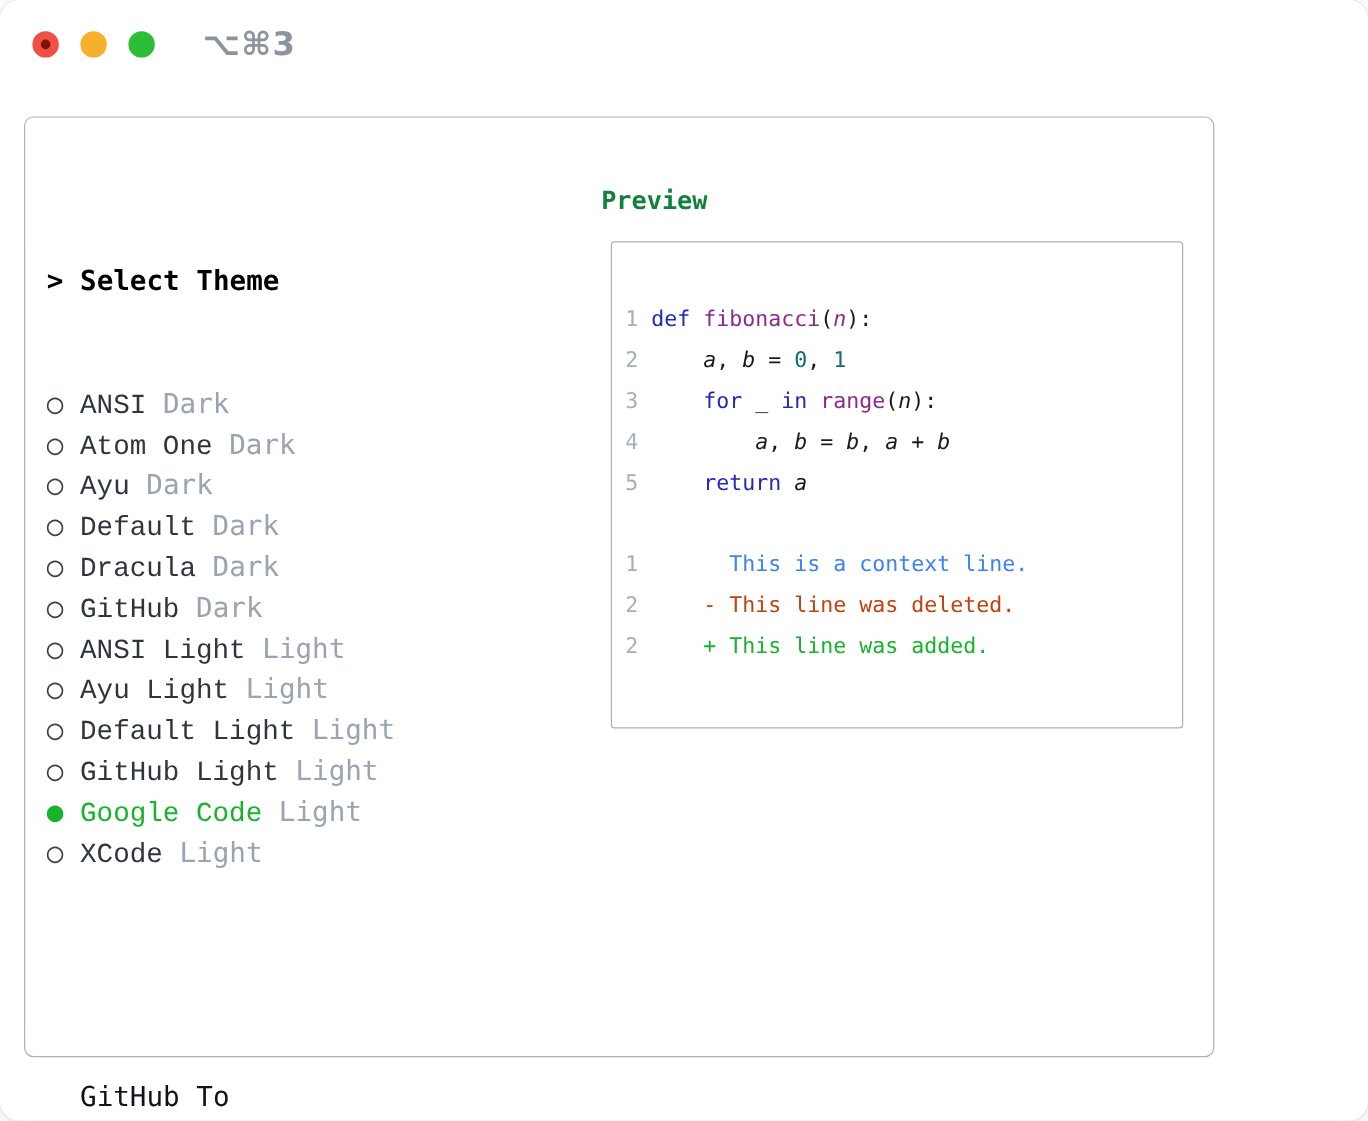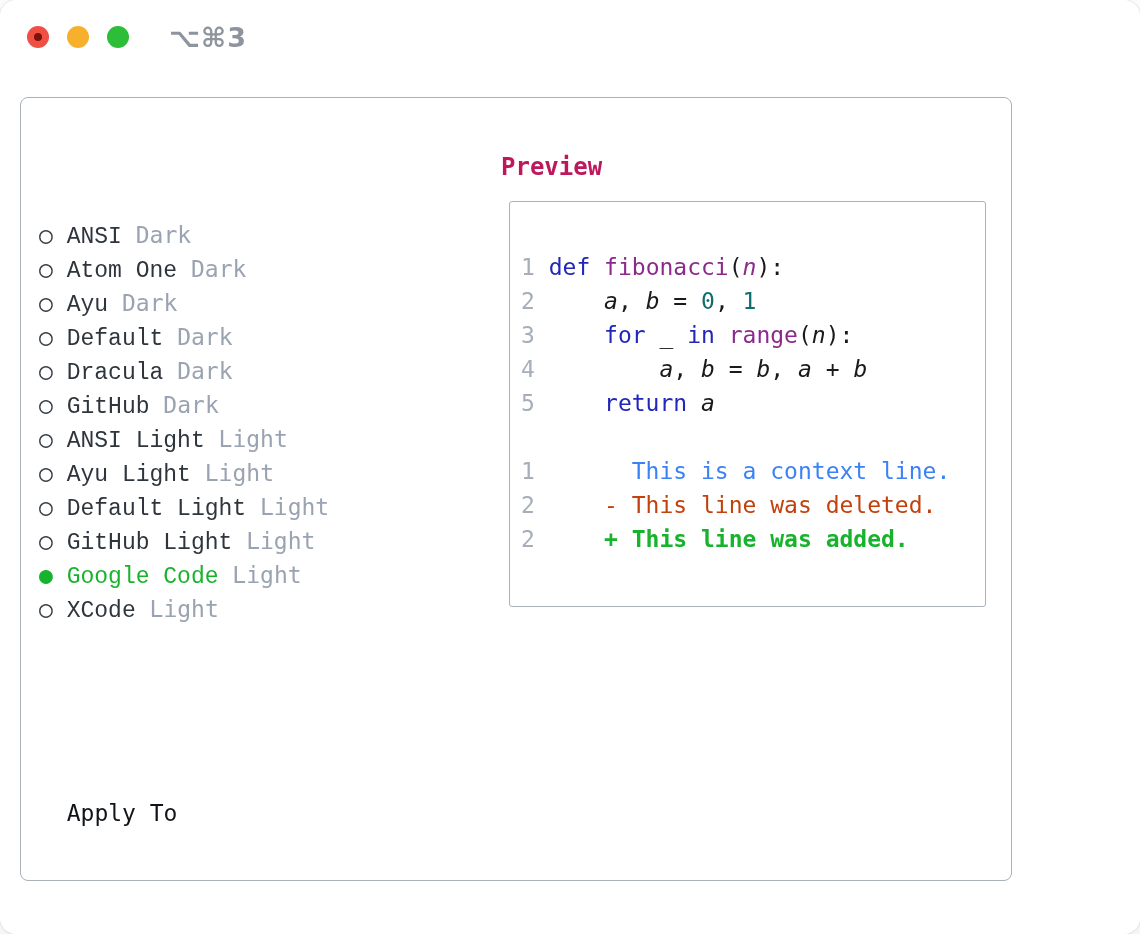--- a/index.html
+++ b/index.html
@@ -58,64 +58,65 @@
   .row.hdr { font-weight: bold; color: #000000; }
   .row.hdr .pfx { color: #000000; font-weight: bold; }
   .row.subhdr { color: #101418; }
   .name { color: #2f353d; font-family: Liberation Mono, monospace; }
   .variant { color: #9aa3b1; margin-left: 1ch; text-align: center; }
   .row.selected .pfx, .row.selected .name { color: #17b32c; }
 
   
   .preview-header {
     position: absolute; left: 480px; top: 52px;
-    font-size: 24px; line-height: 34px; font-weight: bold; color: #be185d;
+    font-size: 21px; line-height: 34px; font-weight: bold; color: #15803d;
     white-space: pre;
   }
   .preview-box {
     position: absolute; left: 488px; top: 103px;
     width: 477px; height: 406px;
     border: 1.5px solid #a9b1bb; border-radius: 3px;
     background: #ffffff; overflow: hidden;
   }
   .code {
     padding: 48px 0 0 11px;
-    font-size: 23px; line-height: 34px; white-space: pre;
+    font-size: 18px; line-height: 34px; white-space: pre;
     color: #1a1a1a;
   }
   .cline { height: 34px; }
   .ln { display: inline-block; width: 1ch; margin-right: 1ch; color: #a6aeba; }
   .tok-kw  { color: #2127b8; }
   .tok-fn  { color: #8c2a8c; }
   .tok-pm  { color: #8c2a8c; font-style: italic; }
   .tok-vr  { color: #1a1a1a; font-style: italic; }
   .tok-nm  { color: #0e6e6e; }
   .tok-pl  { color: #1a1a1a; }
   .tok-ctx { color: #3b82f6; }
   .tok-del { color: #c2410c; }
-  .tok-add { color: #17b32c; font-weight: bold; }
+  .tok-add { color: #17b32c; }
 </style>
 </head>
 <body>
 
 <div class="window">
 
   <div class="titlebar">
     <div class="tl-btn red"></div>
     <div class="tl-btn yellow"></div>
     <div class="tl-btn green"></div>
     <div class="win-title">⌥⌘3</div>
   </div>
 
   <div class="panel">
 
     <div class="leftcol">
+      <div class="row hdr"><span class="pfx">&gt;</span><span>Select Theme</span></div>
       <div id="theme-rows"><div class="row"><span class="pfx">○</span><span class="name">ANSI</span><span class="variant">Dark</span></div><div class="row"><span class="pfx">○</span><span class="name">Atom One</span><span class="variant">Dark</span></div><div class="row"><span class="pfx">○</span><span class="name">Ayu</span><span class="variant">Dark</span></div><div class="row"><span class="pfx">○</span><span class="name">Default</span><span class="variant">Dark</span></div><div class="row"><span class="pfx">○</span><span class="name">Dracula</span><span class="variant">Dark</span></div><div class="row"><span class="pfx">○</span><span class="name">GitHub</span><span class="variant">Dark</span></div><div class="row"><span class="pfx">○</span><span class="name">ANSI Light</span><span class="variant">Light</span></div><div class="row"><span class="pfx">○</span><span class="name">Ayu Light</span><span class="variant">Light</span></div><div class="row"><span class="pfx">○</span><span class="name">Default Light</span><span class="variant">Light</span></div><div class="row"><span class="pfx">○</span><span class="name">GitHub Light</span><span class="variant">Light</span></div><div class="row selected"><span class="pfx">●</span><span class="name">Google Code</span><span class="variant">Light</span></div><div class="row"><span class="pfx">○</span><span class="name">XCode</span><span class="variant">Light</span></div></div>
       <div class="row spacer"></div>
-      <div class="row subhdr"><span class="pfx"> </span><span>Apply To</span></div>
+      <div class="row subhdr"><span class="pfx"> </span><span>GitHub To</span></div>
       
       
       
     </div>
 
     <div class="preview-header">Preview</div>
 
     <div class="preview-box">
       <div class="code" id="code-lines"><div class="cline"><span class="ln">1</span><span class="tok-kw">def</span><span class="tok-pl"> </span><span class="tok-fn">fibonacci</span><span class="tok-pl">(</span><span class="tok-pm">n</span><span class="tok-pl">):</span></div><div class="cline"><span class="ln">2</span><span class="tok-pl">    </span><span class="tok-vr">a</span><span class="tok-pl">, </span><span class="tok-vr">b</span><span class="tok-pl"> = </span><span class="tok-nm">0</span><span class="tok-pl">, </span><span class="tok-nm">1</span></div><div class="cline"><span class="ln">3</span><span class="tok-pl">    </span><span class="tok-kw">for</span><span class="tok-pl"> _ </span><span class="tok-kw">in</span><span class="tok-pl"> </span><span class="tok-fn">range</span><span class="tok-pl">(</span><span class="tok-vr">n</span><span class="tok-pl">):</span></div><div class="cline"><span class="ln">4</span><span class="tok-pl">        </span><span class="tok-vr">a</span><span class="tok-pl">, </span><span class="tok-vr">b</span><span class="tok-pl"> = </span><span class="tok-vr">b</span><span class="tok-pl">, </span><span class="tok-vr">a</span><span class="tok-pl"> + </span><span class="tok-vr">b</span></div><div class="cline"><span class="ln">5</span><span class="tok-pl">    </span><span class="tok-kw">return</span><span class="tok-pl"> </span><span class="tok-vr">a</span></div><div class="cline"></div><div class="cline"><span class="ln">1</span><span class="tok-ctx">      This is a context line.</span></div><div class="cline"><span class="ln">2</span><span class="tok-del">    - This line was deleted.</span></div><div class="cline"><span class="ln">2</span><span class="tok-add">    + This line was added.</span></div></div>
     </div>

